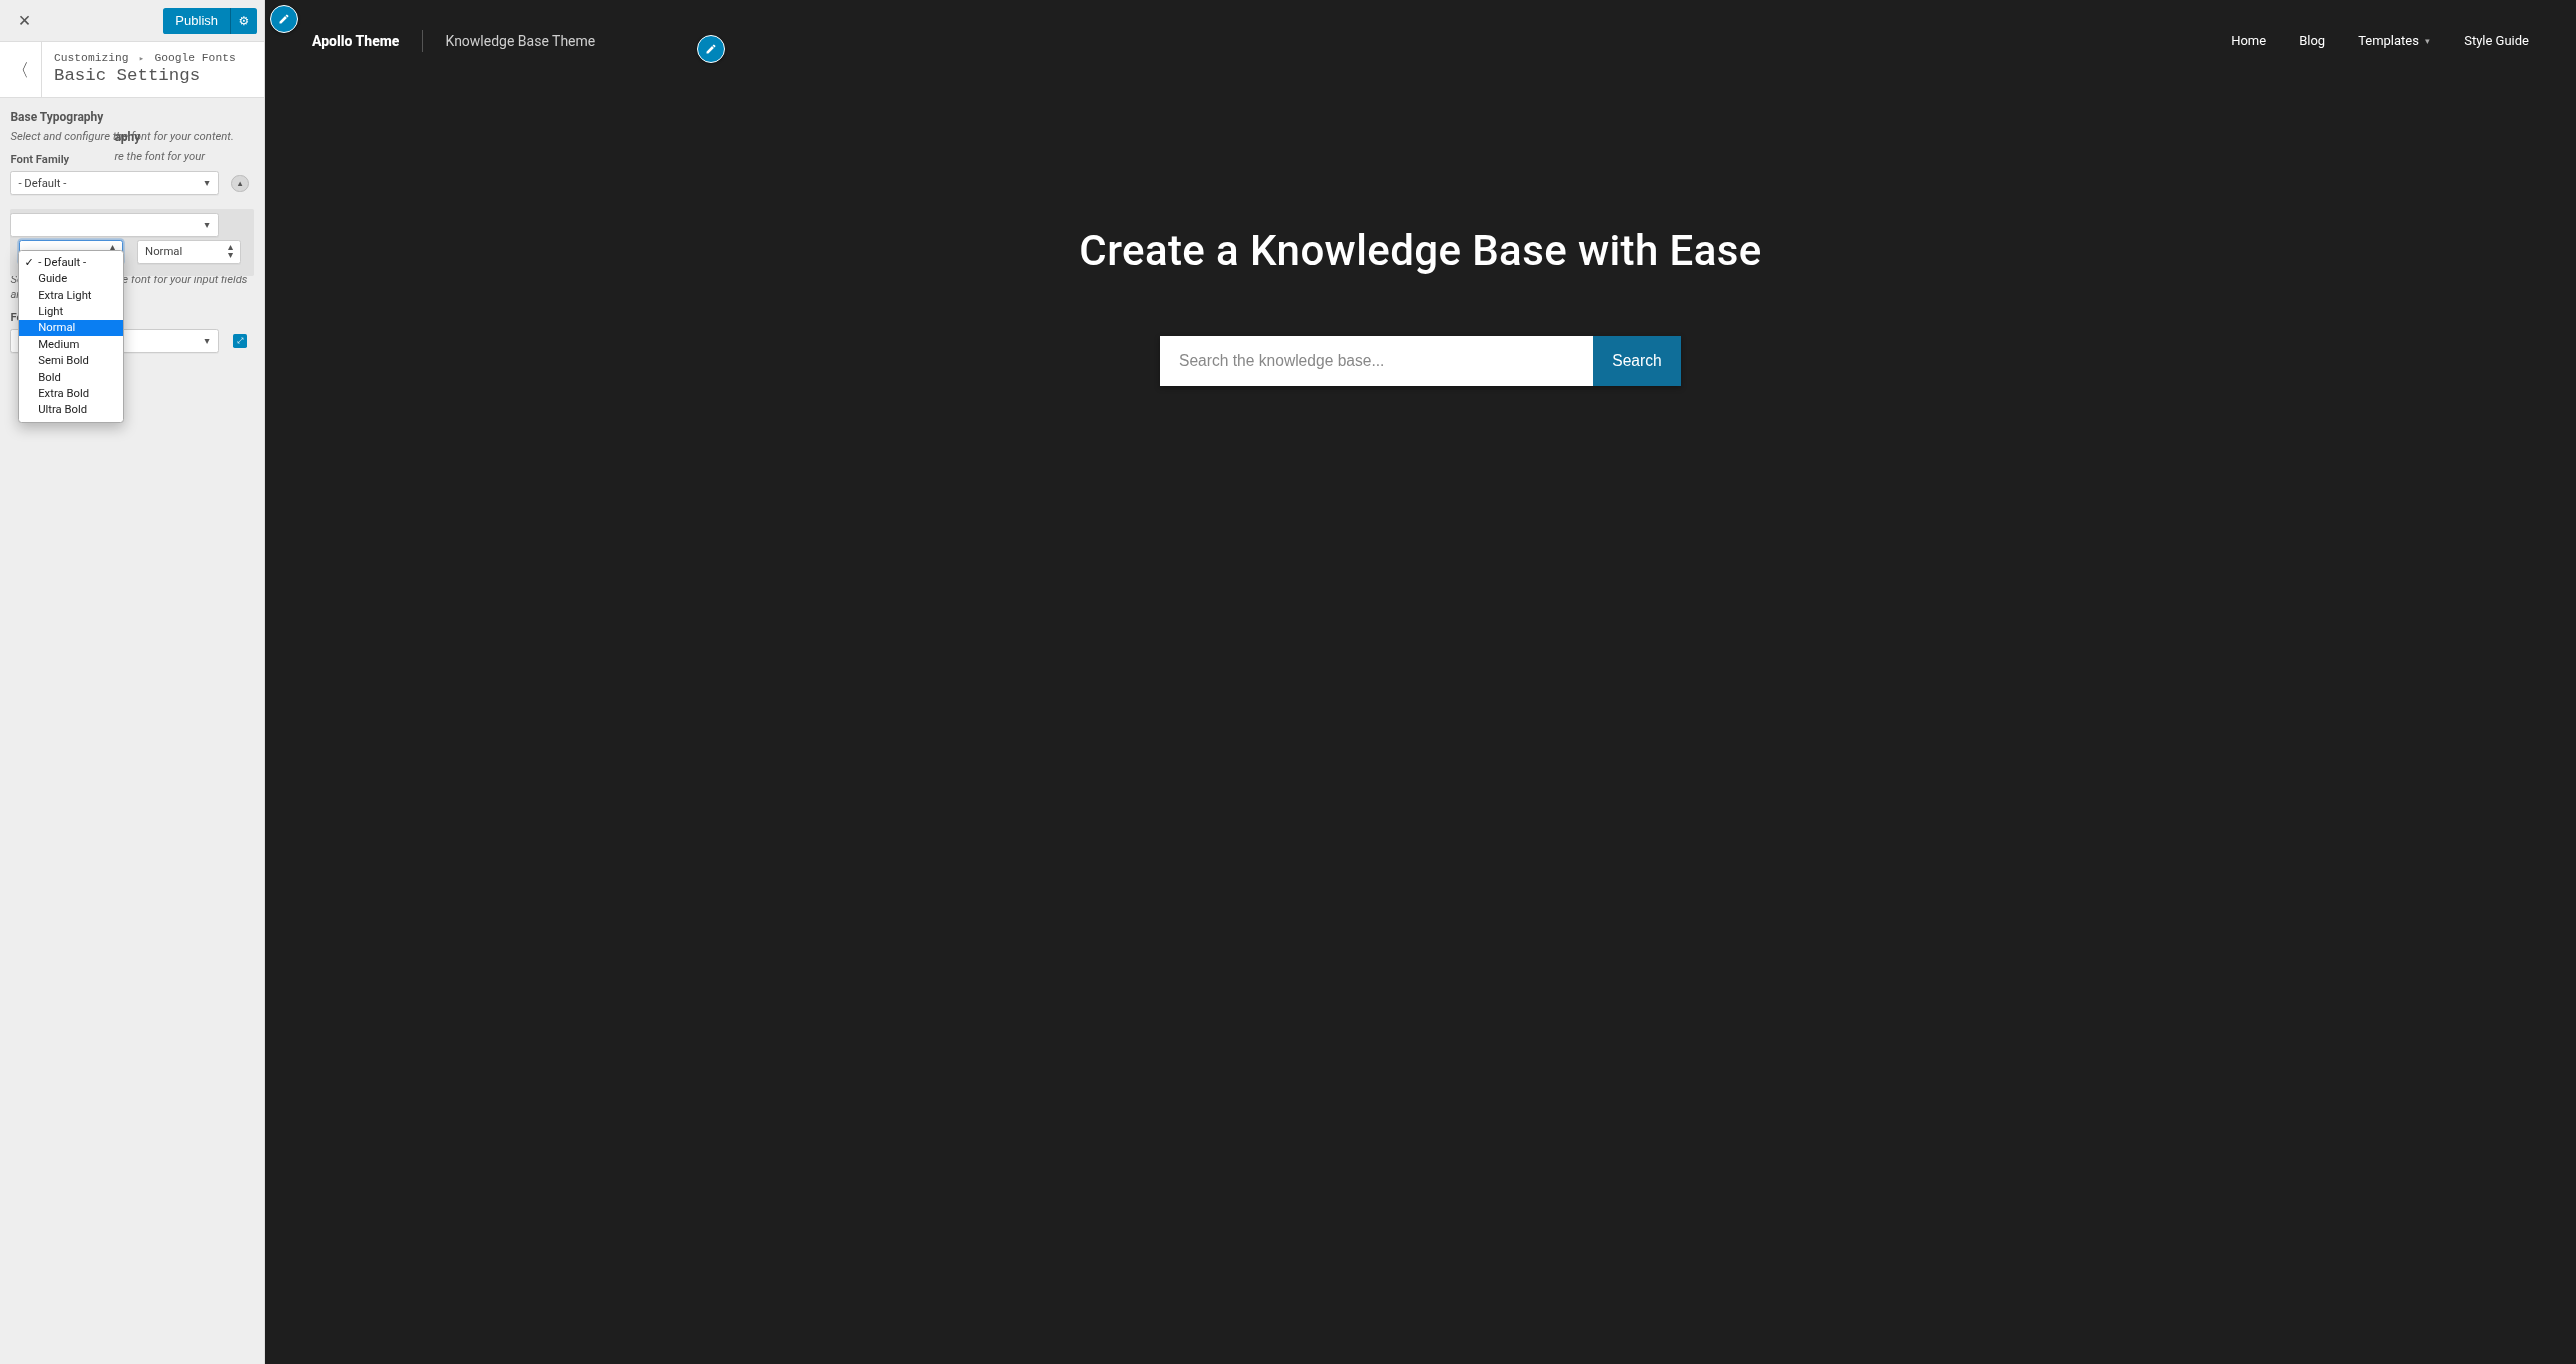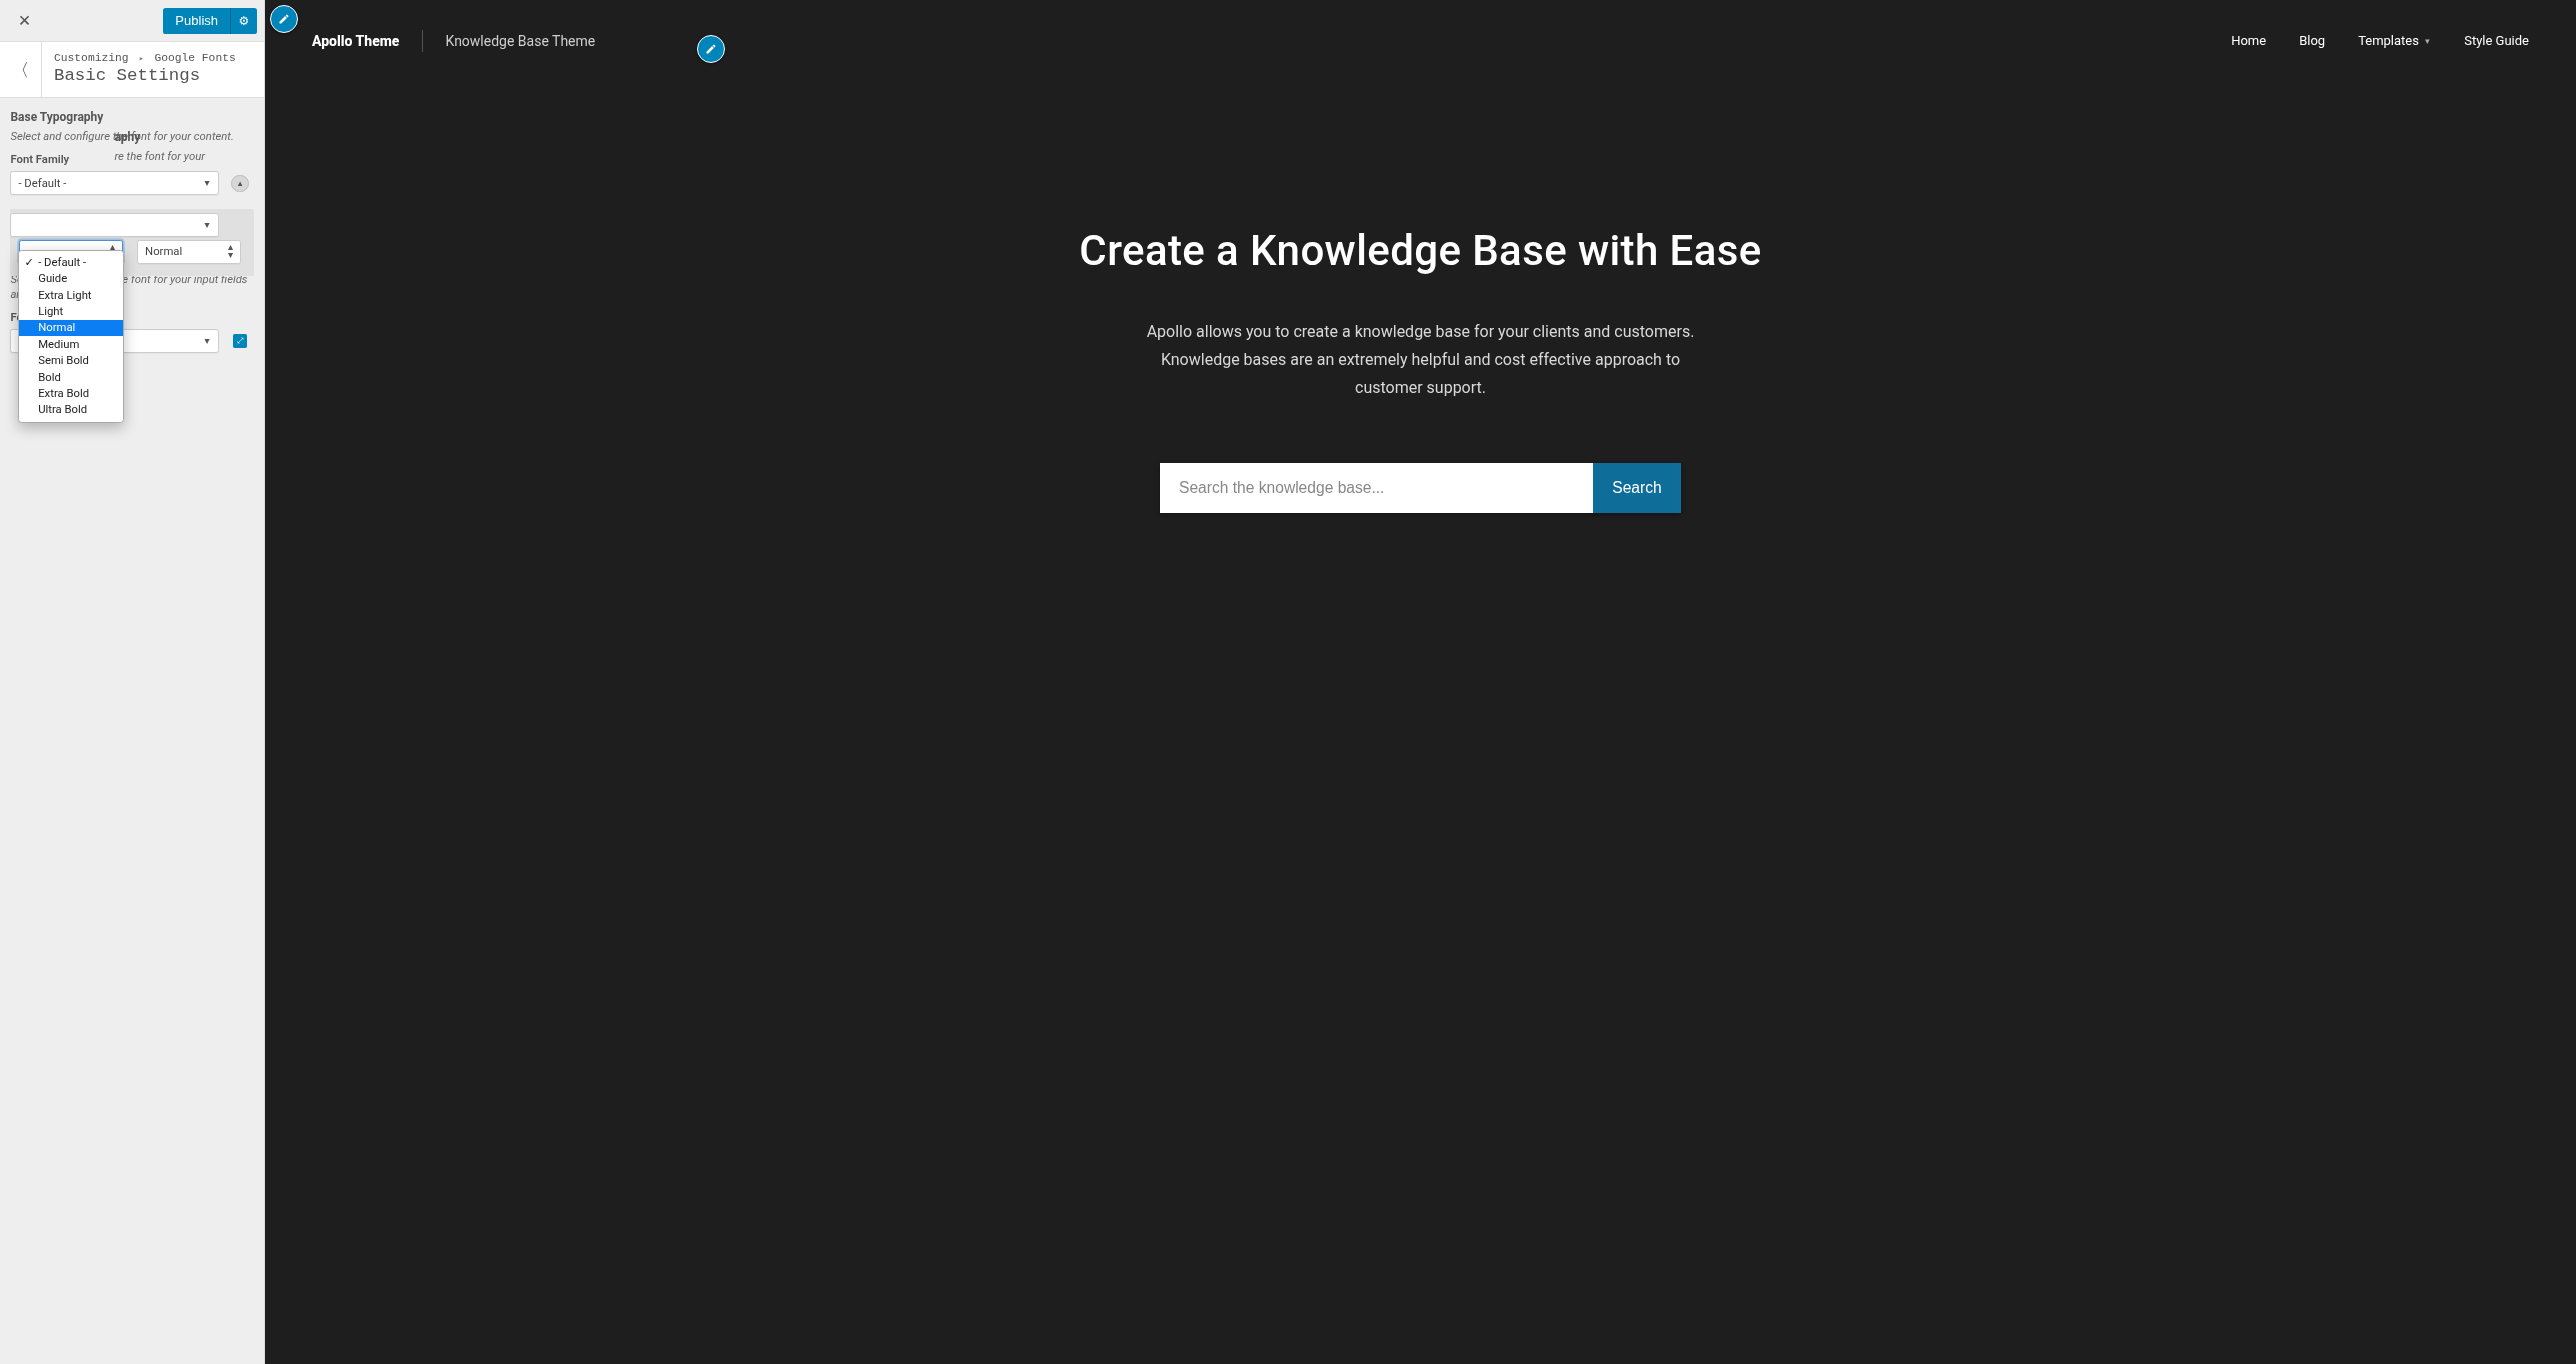--- a/index.html
+++ b/index.html
@@ -213,21 +213,20 @@
     </div>
 
     <div class="edit-bubble top2">
       <svg class="pencil" viewBox="0 0 24 24">
           <path d="M3 17.25V21h3.75L17.81 9.94l-3.75-3.75L3 17.25zM20.71 7.04a1 1 0 0 0 0-1.41l-2.34-2.34a1 1 0 0 0-1.41 0l-1.83 1.83 3.75 3.75 1.83-1.83z"></path>
         </svg>
     </div>
 
     <div class="hero">
       <h1>Create a Knowledge Base with Ease</h1>
-      <p>Apollo allows you to create a knowledge base for your clients and customers. Knowledge bases are an extremely helpful and cost effective approach to customer support.</p>
       <div class="searchbar">
         <input type="text" placeholder="Search the knowledge base..." style="">
         <button>Search</button>
       </div>
     </div>
 
   </div>
 </div>
 
 

